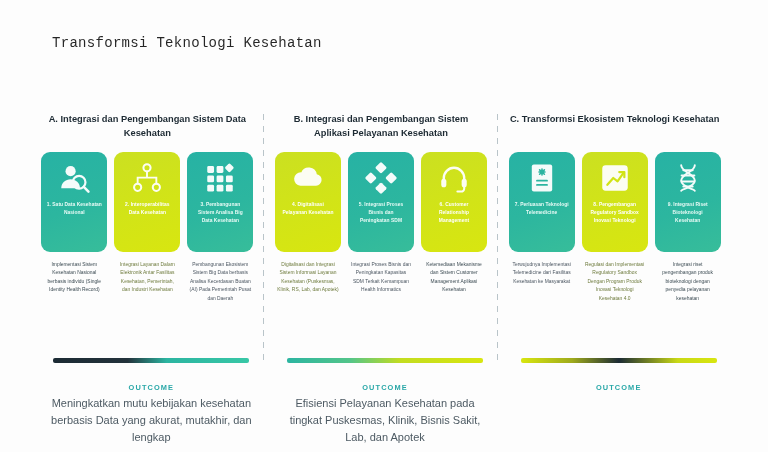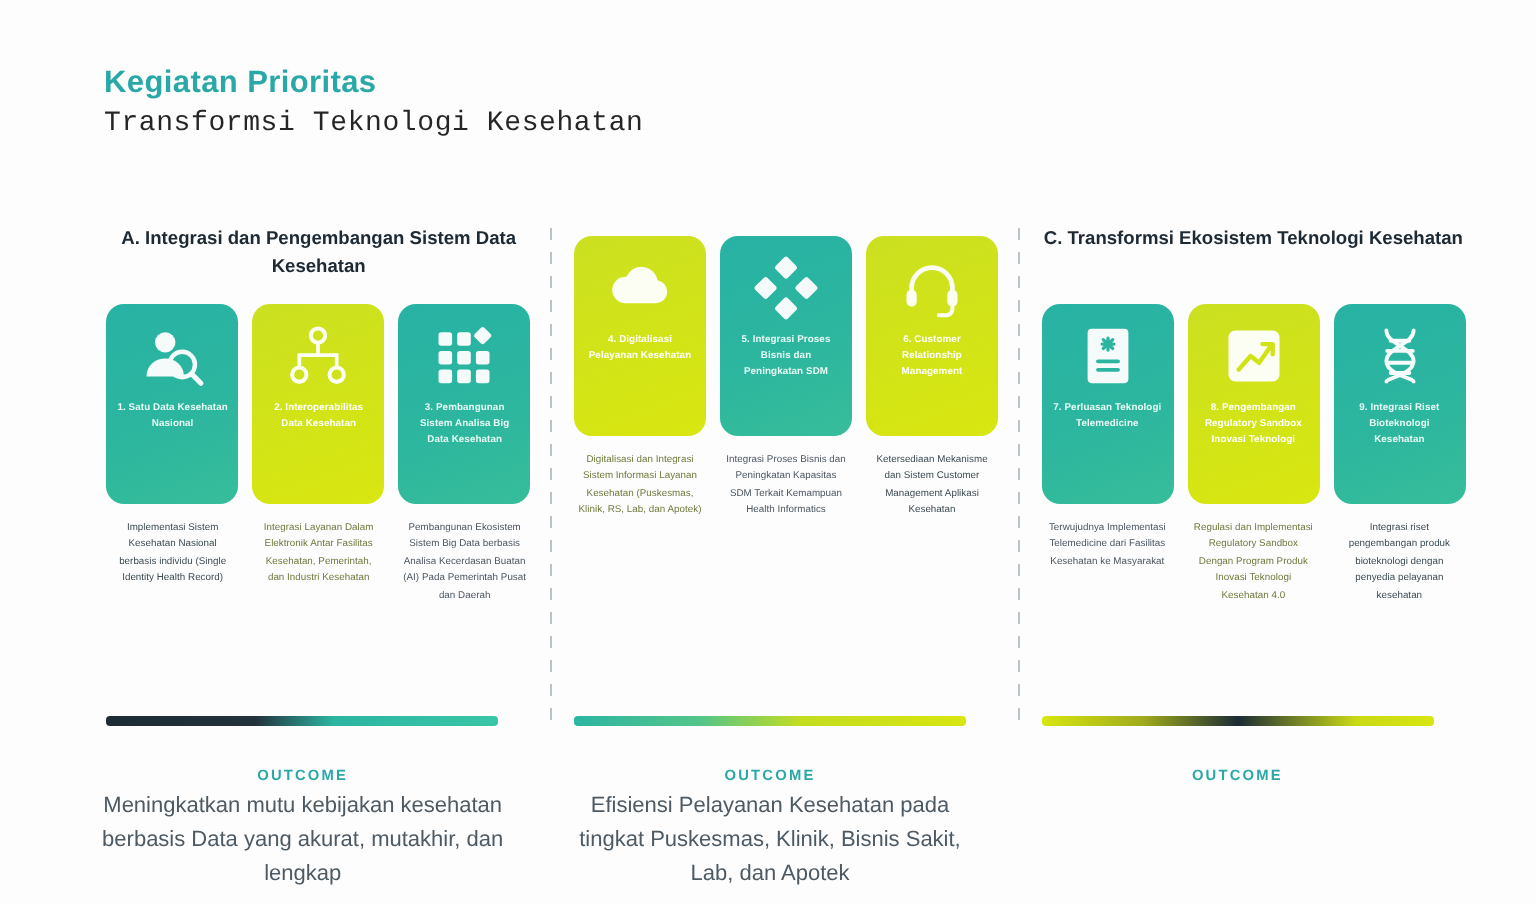--- a/index.html
+++ b/index.html
@@ -19,21 +19,21 @@
   }
   .subtitle{
     font-size:14px;font-weight:normal;color:#000000;
     letter-spacing:.3px;line-height:1.3;margin-top:2px;
     opacity:.85;
     font-family:Liberation Mono, monospace;
   }
 
   
   .columns{
-    position:absolute;left:48px;top:112px;width:690px;height:300px;
+    position:absolute;left:36px;top:112px;width:690px;height:300px;
     display:flex;flex-direction:row;align-items:flex-start;
   }
   .col{
     position:relative;
     width:223px;display:flex;flex-direction:column;align-items:center;
   }
   .divider{
     width:11px;height:252px;
     background-image:linear-gradient(to bottom,#b9c4c9 0 6px,transparent 6px 12px);
     background-size:1.4px 12px;
@@ -94,21 +94,20 @@
     margin-top:3px;padding:0 10px;box-sizing:border-box;
   }
   .oc-gap{flex:0 0 11px;}
 </style>
 </head>
 <body>
 
 <div class="page">
 
   <div class="header">
-    <div class="title">Kegiatan Prioritas</div>
     <div class="subtitle">Transformsi Teknologi Kesehatan</div>
   </div>
 
   <div class="columns">
 
     <div class="col">
       <div class="col-head">A. Integrasi dan Pengembangan Sistem Data Kesehatan</div>
       <div class="cards">
 
         <div class="card teal">
@@ -150,20 +149,21 @@
       <div class="descs">
         <div class="desc c-teal">Implementasi Sistem Kesehatan Nasional berbasis individu (Single Identity Health Record)</div>
         <div class="desc c-olive">Integrasi Layanan Dalam Elektronik Antar Fasilitas Kesehatan, Pemerintah, dan Industri Kesehatan</div>
         <div class="desc c-grey">Pembangunan Ekosistem Sistem Big Data berbasis Analisa Kecerdasan Buatan (AI) Pada Pemerintah Pusat dan Daerah</div>
       </div>
     </div>
 
     <div class="divider"></div>
 
     <div class="col">
+      <div class="col-head">B. Integrasi dan Pengembangan Sistem Aplikasi Pelayanan Kesehatan</div>
       <div class="cards">
 
         <div class="card lime">
           <svg class="card-icon" viewBox="0 0 40 40">
             <path d="M11 29h18.5a6.8 6.8 0 0 0 .8-13.5A9.6 9.6 0 0 0 12 13.4 7.1 7.1 0 0 0 11 29z" fill="#ffffff"></path>
           </svg>
           <div class="card-label">4. Digitalisasi Pelayanan Kesehatan</div>
         </div>
 
         <div class="card teal">

